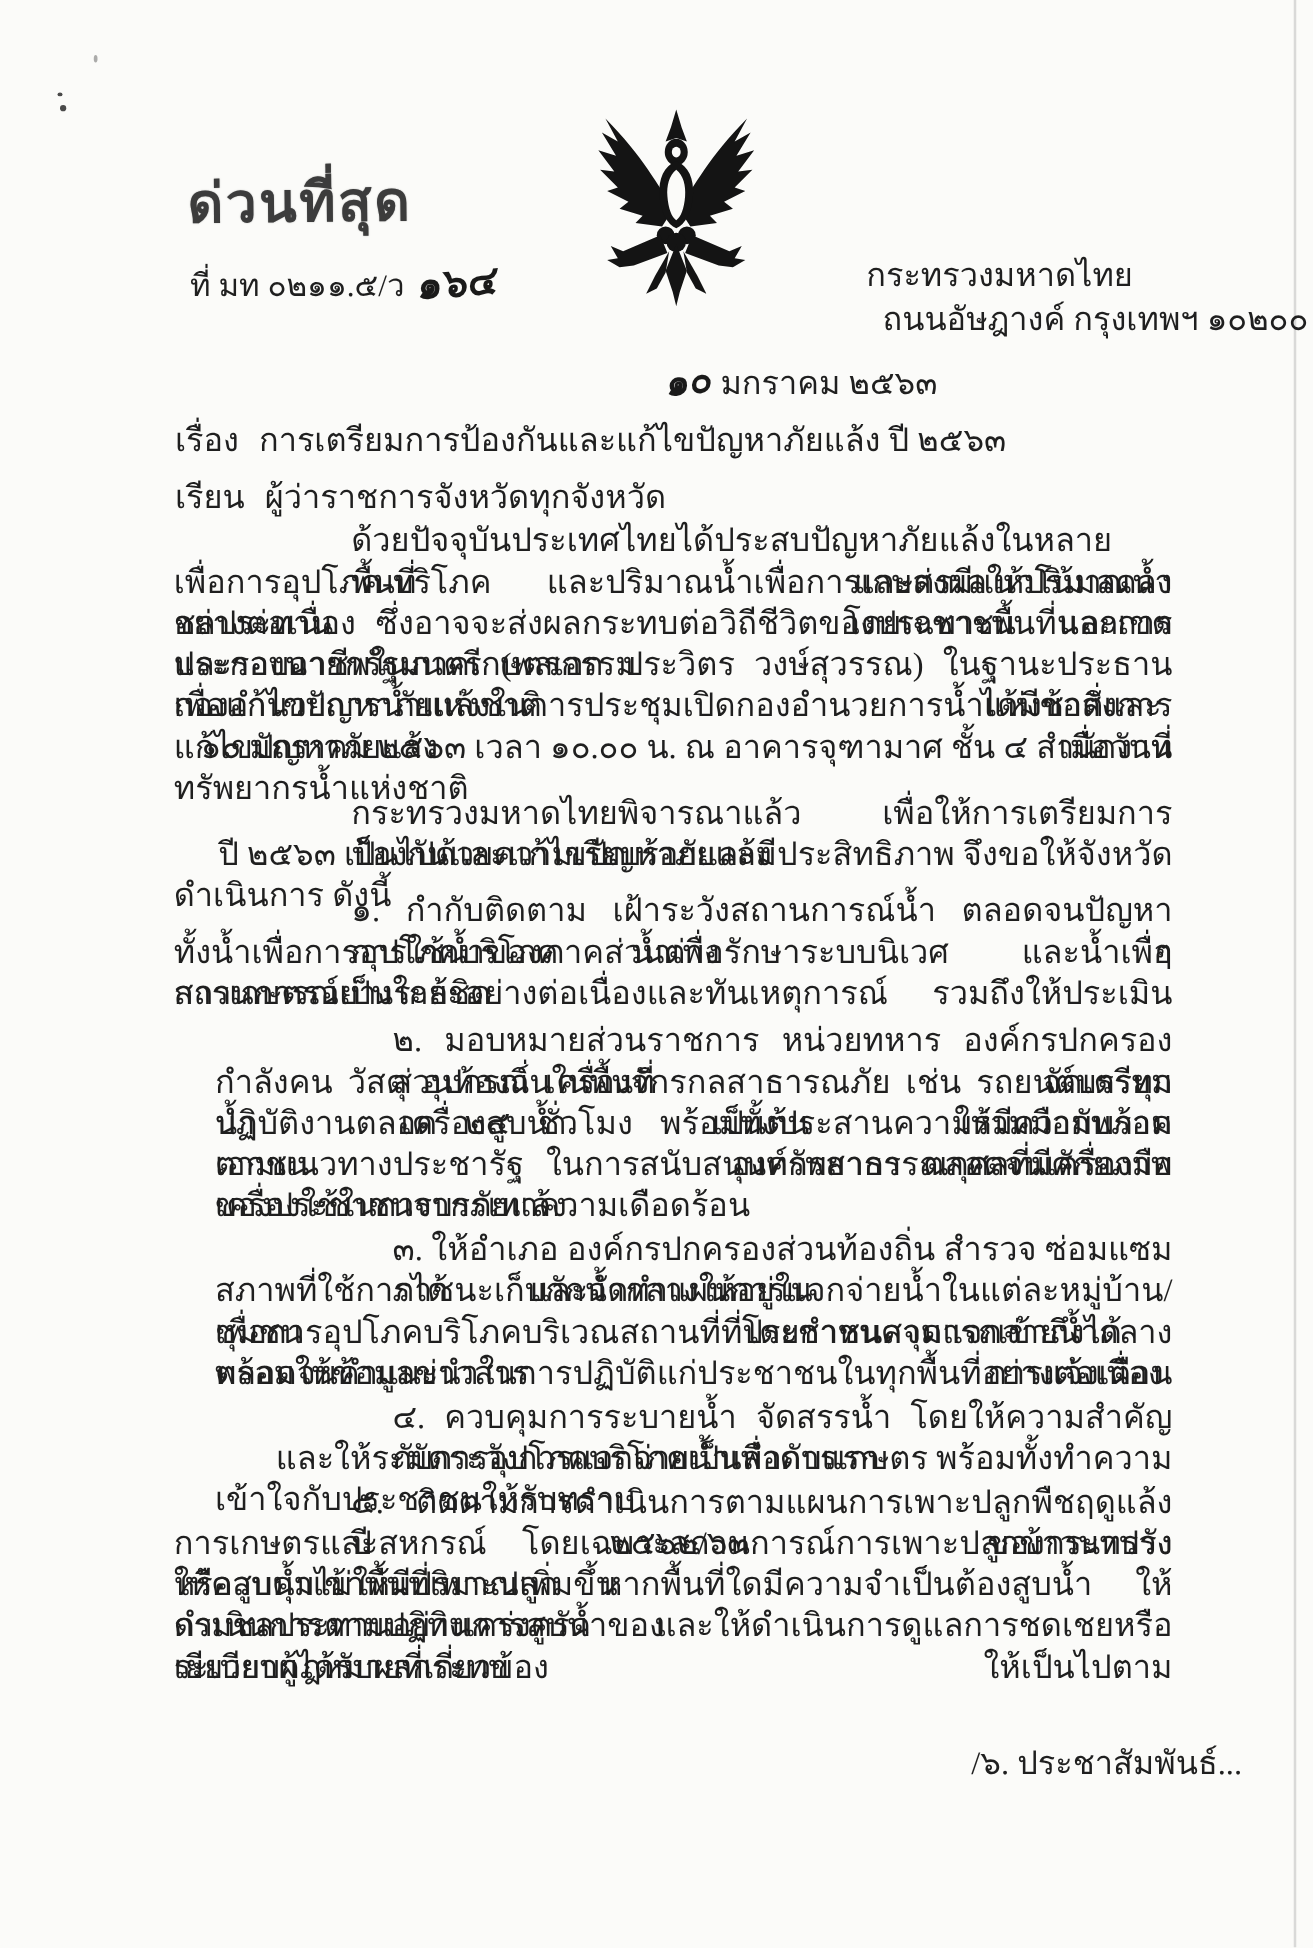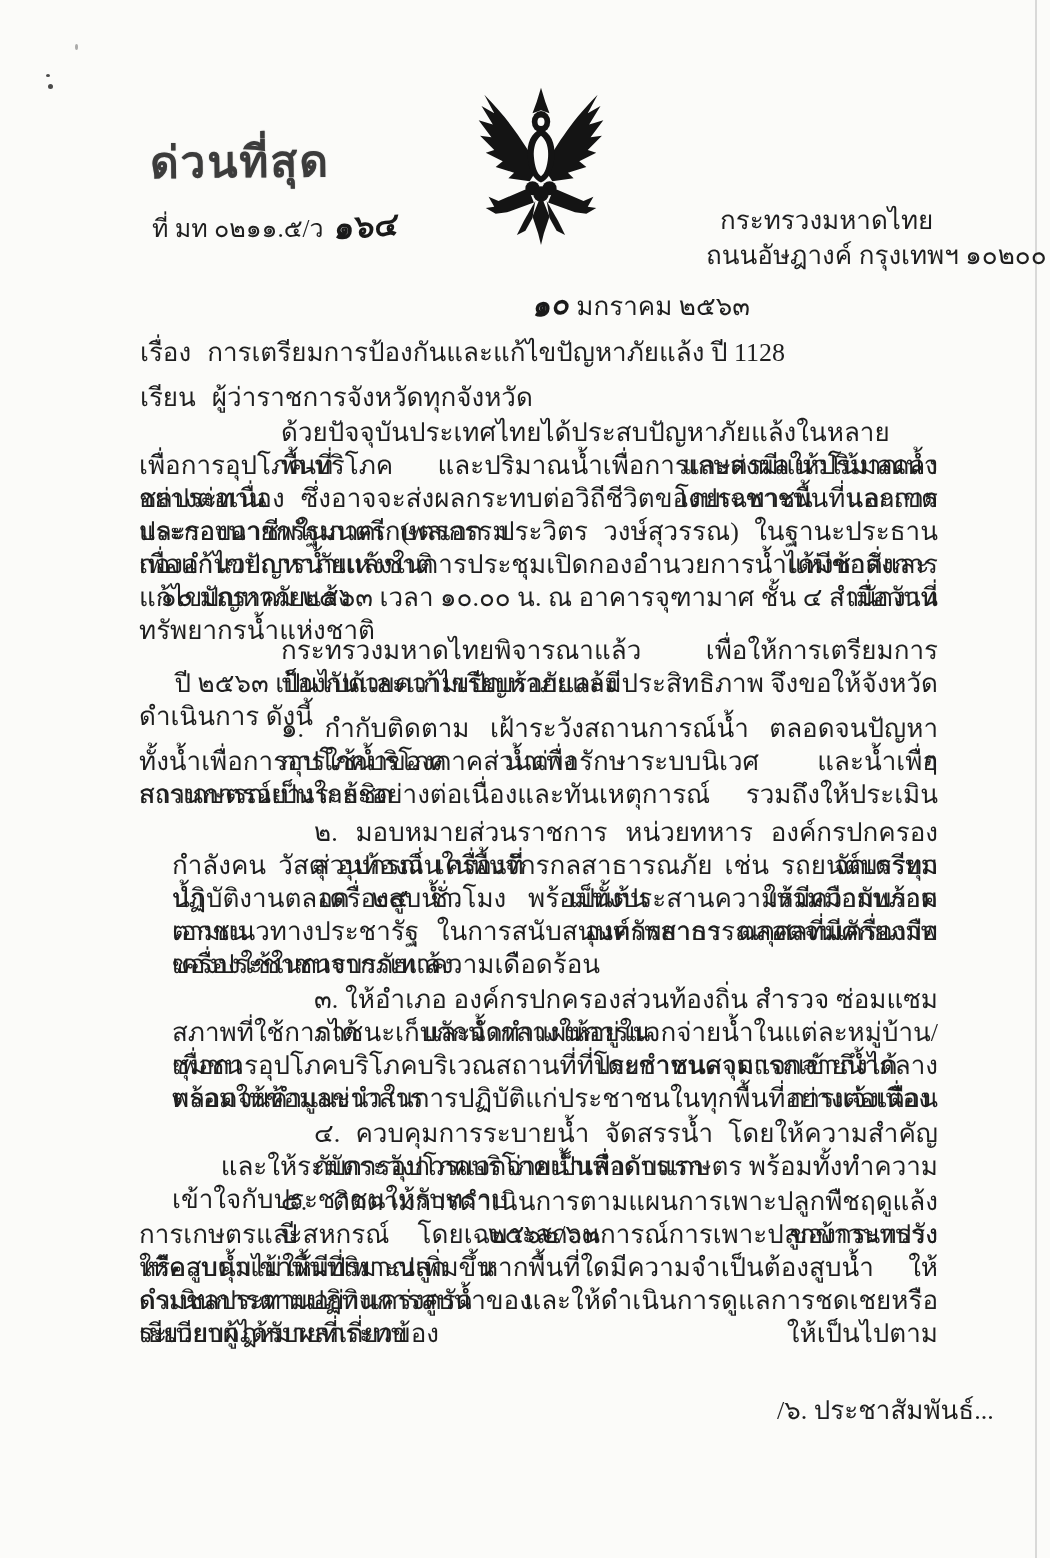--- a/index.html
+++ b/index.html
@@ -23,21 +23,21 @@
     transform: rotate(-0.6deg);
     text-shadow: 0 0 1px rgba(60,60,60,.55);
   }
   .ref-line { left: 152px; top: 200px; font-size: 25px; white-space: nowrap; }
   .handwritten {
     display: inline-block;
     font-size: 32px; font-weight: 700; color: #1a1a1a;
     transform: rotate(-4deg) skewX(-6deg);
     margin-left: 10px;
   }
-  .ministry { left: 720px; top: 199px; font-size: 26px; }
+  .ministry { left: 693px; top: 199px; font-size: 26px; }
   .address  { left: 706px; top: 234px; font-size: 26px; }
   .date-line { left: 533px; top: 281px; font-size: 26px; white-space: nowrap; }
   .date-line .handwritten { font-size: 30px; margin: 0 6px 0 0; transform: rotate(-6deg) skewX(-8deg); }
 
   
   .subject-row { left: 140px; top: 331px; font-size: 26px; white-space: nowrap; }
   .salut-row   { left: 140px; top: 376px; font-size: 26px; white-space: nowrap; text-align: right; }
   .label { display: inline-block; margin-right: 16px; }
 
   
@@ -113,21 +113,21 @@
 </svg>
 
 <div class="abs ministry">กระทรวงมหาดไทย</div>
 <div class="abs address">ถนนอัษฎางค์ กรุงเทพฯ ๑๐๒๐๐</div>
 
 <div class="abs date-line">
   <span class="handwritten">๑๐</span><span>มกราคม ๒๕๖๓</span>
 </div>
 
 <div class="abs subject-row">
-  <span class="label">เรื่อง</span><span>การเตรียมการป้องกันและแก้ไขปัญหาภัยแล้ง ปี 1128</span>
+  <span class="label">เรื่อง</span><span>การเตรียมการป้องกันและแก้ไขปัญหาภัยแล้ง ปี ๒๕๖๓</span>
 </div>
 
 <div class="abs salut-row">
   <span class="label">เรียน</span><span>ผู้ว่าราชการจังหวัดทุกจังหวัด</span>
 </div>
 
 <div class="abs body-block">
 
   <div class="para gap-lg">
     <div class="line indent">ด้วยปัจจุบันประเทศไทยได้ประสบปัญหาภัยแล้งในหลายพื้นที่ และส่งผลให้ปริมาณน้ำ</div>

